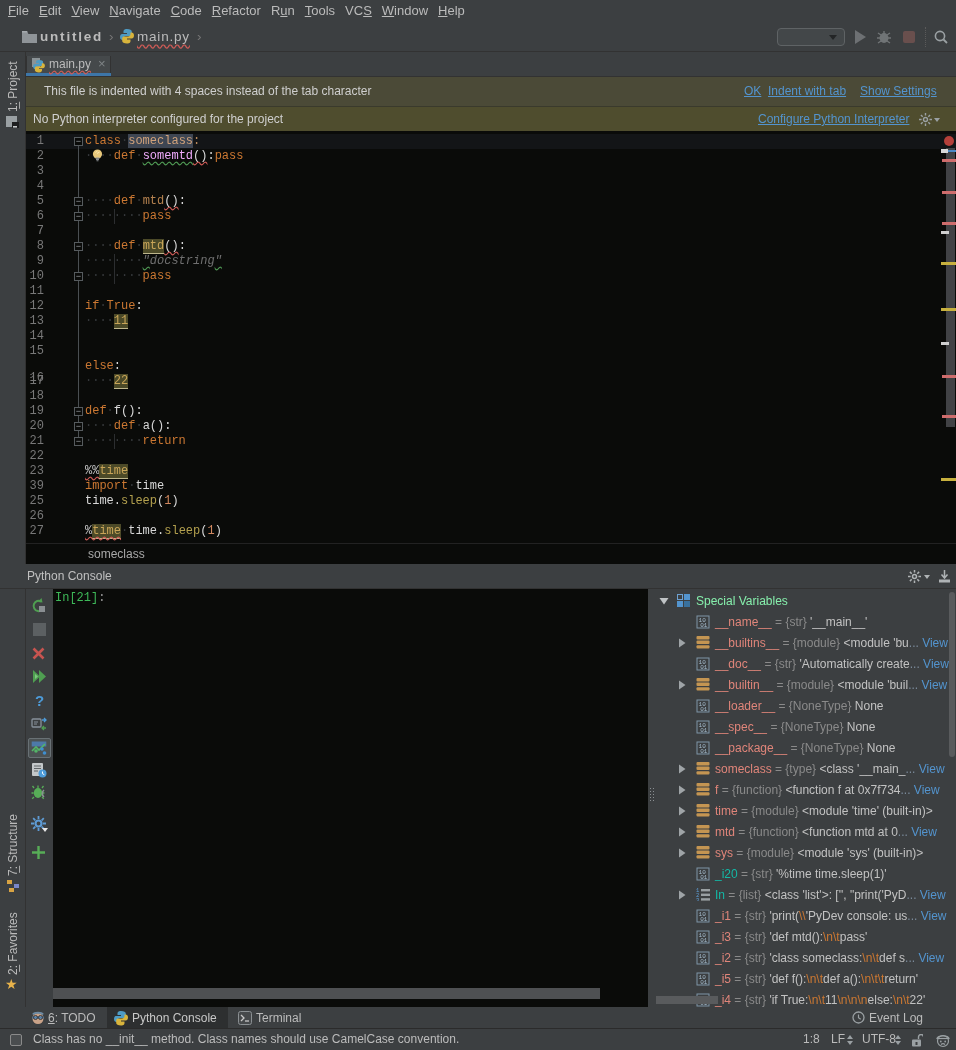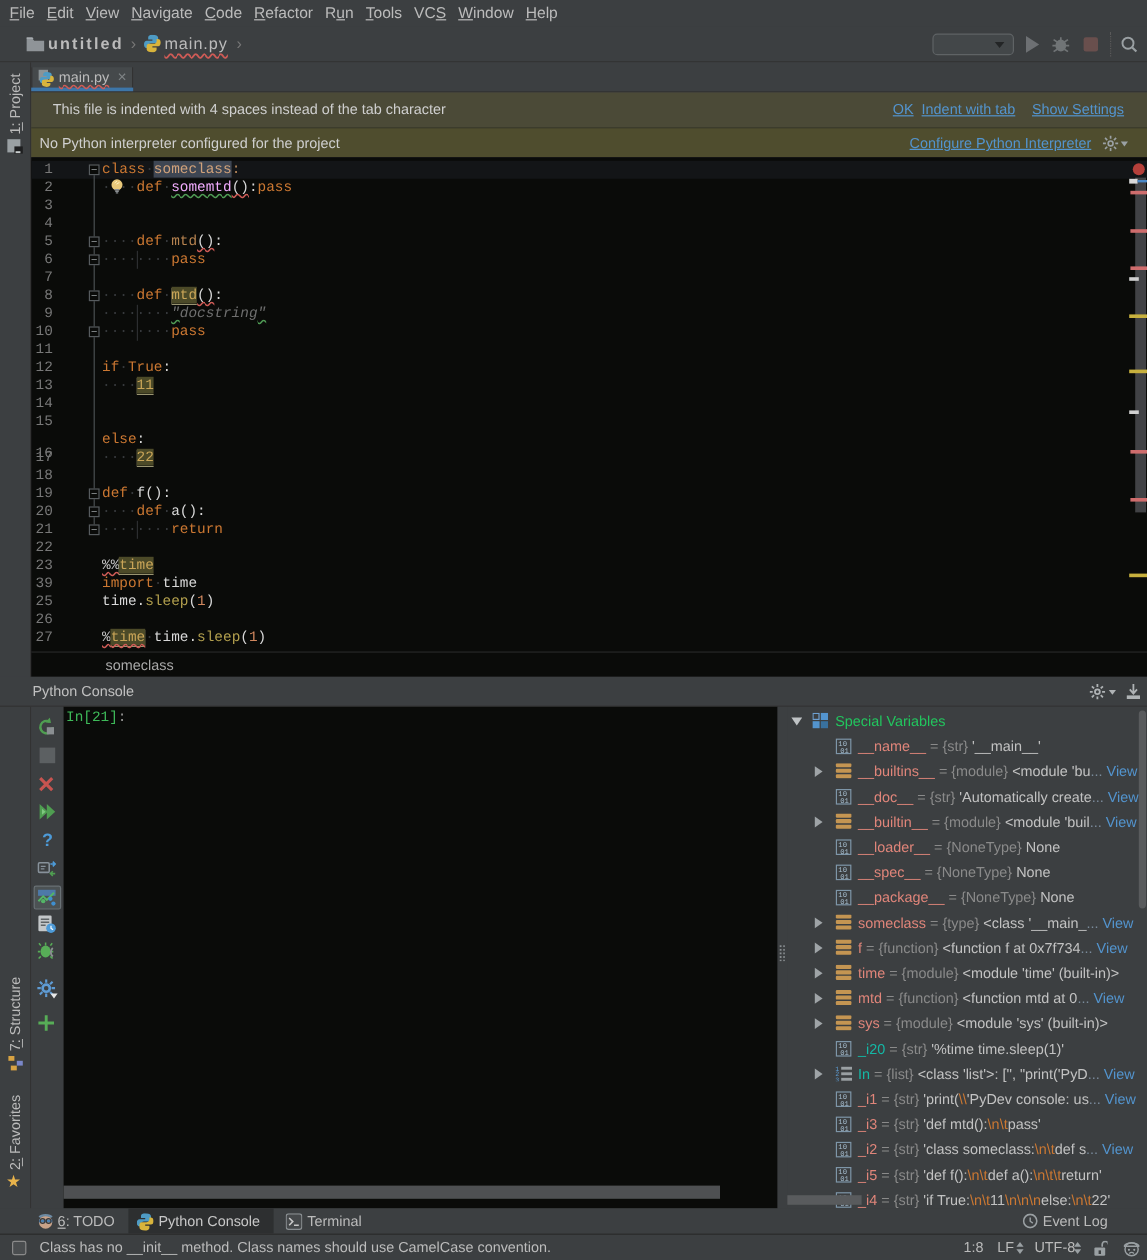--- a/index.html
+++ b/index.html
@@ -306,21 +306,21 @@
           </svg>
         </span>
         <span class="vi">
           <svg width="13" height="13" viewBox="0 0 13 13">
             <rect x="0.5" y="0.5" width="5" height="5" fill="none" stroke="#6ea1d1"></rect>
             <rect x="7" y="0" width="6" height="6" fill="#5394ce"></rect>
             <rect x="0" y="7" width="6" height="6" fill="#5394ce"></rect>
             <rect x="7" y="7" width="6" height="6" fill="#39719e"></rect>
           </svg>
         </span>
-        <span class="vtxt" style="color:#22c55e">Special Variables</span>
+        <span class="vtxt" style="color:#86efac">Special Variables</span>
       </div>
 <div class="vrow">
         <span class="va"></span>
         <span class="vi">
           <svg width="14" height="14" viewBox="0 0 14 14">
             <rect x="1" y="1" width="12" height="12" fill="none" stroke="#7e96a8"></rect>
             <text x="2.6" y="6.6" font-size="6" fill="#a5bccd" font-family="Liberation Mono,monospace">10</text>
             <text x="4.2" y="12.4" font-size="6" fill="#a5bccd" font-family="Liberation Mono,monospace">01</text>
           </svg>
         </span>

